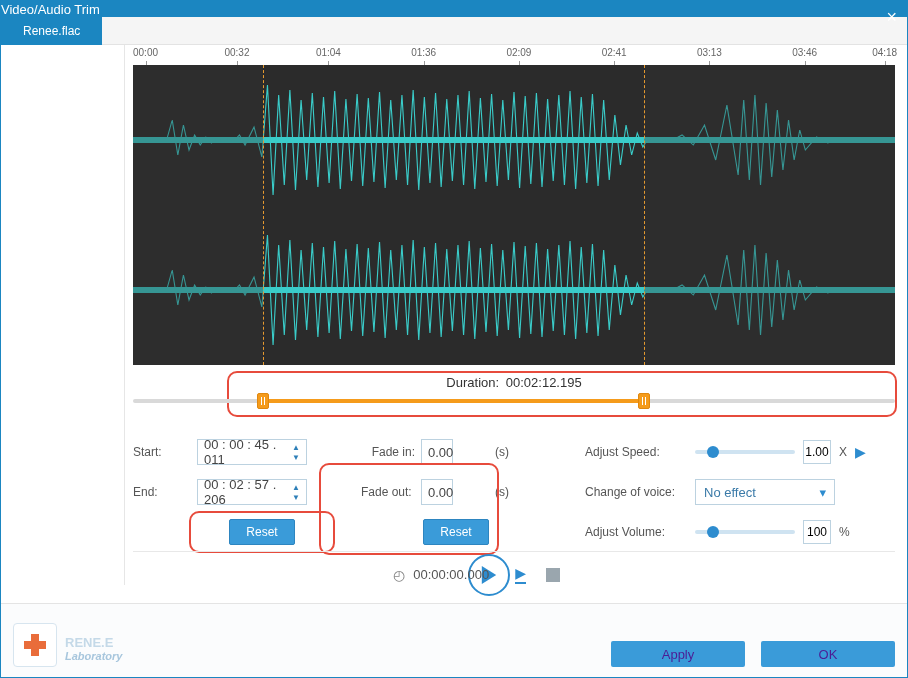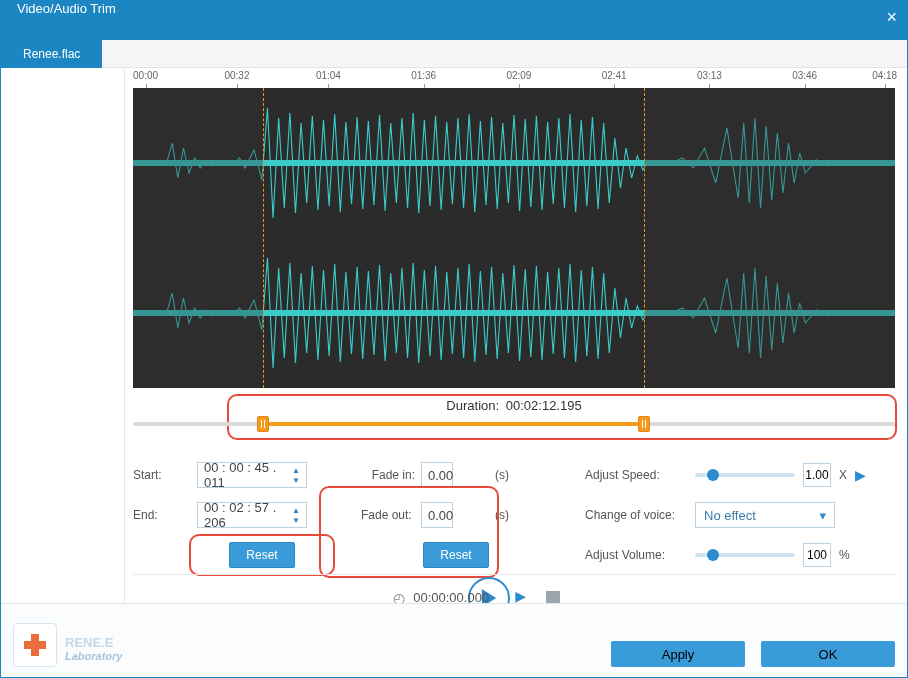--- a/index.html
+++ b/index.html
@@ -1,17 +1,17 @@
 <!DOCTYPE html>
 <html><head>
 <meta charset="utf-8">
 <style>
 *{box-sizing:border-box;margin:0;padding:0;font-family:"Segoe UI",Tahoma,sans-serif;font-size:13px}
 body{width:908px;height:678px;background:#fff;border:1px solid #1b86c1;position:relative;overflow:hidden}
-.titlebar{height:39px;background:#1b86c1;color:#fff;display:flex;align-items:flex-start;padding:0 16px;font-size:14px;position:relative}
+.titlebar{height:16px;background:#1b86c1;color:#fff;display:flex;align-items:flex-end;padding:0 0;font-size:14px;position:relative}
 .titlebar .close{position:absolute;right:10px;top:6px;color:#fff;font-size:18px;cursor:pointer}
 .tabstrip{height:28px;background:#f5f5f5;border-bottom:1px solid #e3e3e3;display:flex}
 .tab{padding:0 22px;height:28px;line-height:28px;background:#1b86c1;color:#fff;font-size:12px}
 .main{display:flex;height:540px}
 .sidebar{width:214px;background:#fff;border-right:1px solid #e6e6e6}
 .content{flex:1;padding:0 12px 0 8px;position:relative}
 .ruler{height:18px;position:relative;margin-top:2px}
 .ruler .tick{position:absolute;top:0;font-size:10px;color:#666}
 .ruler .tick::after{content:"";position:absolute;left:50%;top:14px;width:1px;height:4px;background:#999}
 .wave{height:300px;background:#2b2b2b;position:relative;overflow:hidden}
@@ -54,21 +54,21 @@
 .bottom{position:absolute;bottom:0;left:0;right:0;height:74px;border-top:1px solid #e4e4e4;background:#fbfcfd;display:flex;align-items:flex-end;padding:10px 12px;justify-content:space-between}
 .logo{display:flex;align-items:center;gap:8px}
 .logo .sq{width:44px;height:44px;border:1px solid #d7e5ef;border-radius:4px;display:flex;align-items:center;justify-content:center;background:#fff}
 .logo .plus{width:26px;height:26px;background:#fff;position:relative}
 .logo .plus::before,.logo .plus::after{content:"";position:absolute;background:#e96c3a}
 .logo .plus::before{left:9px;top:2px;width:8px;height:22px}
 .logo .plus::after{top:9px;left:2px;height:8px;width:22px}
 .logo-txt{font-family:Arial;font-weight:bold;color:#c4d9e8;font-size:22px;line-height:1}
 .logo-txt small{display:block;font-size:11px;color:#a7c6dd;font-weight:bold;font-style:italic}
 .btns{display:flex;gap:16px}
-.bbtn{width:134px;height:26px;background:#3a9bd9;color:#000000;border:none;border-radius:2px;font-size:13px;cursor:pointer}
+.bbtn{width:134px;height:26px;background:#3a9bd9;color:#4c1d95;border:none;border-radius:2px;font-size:13px;cursor:pointer}
 .clock{color:#888;font-size:14px}
 </style>
 </head>
 <body>
 
 <div class="titlebar">
   <span>Video/Audio Trim</span>
   <span class="close">×</span>
 </div>
 

